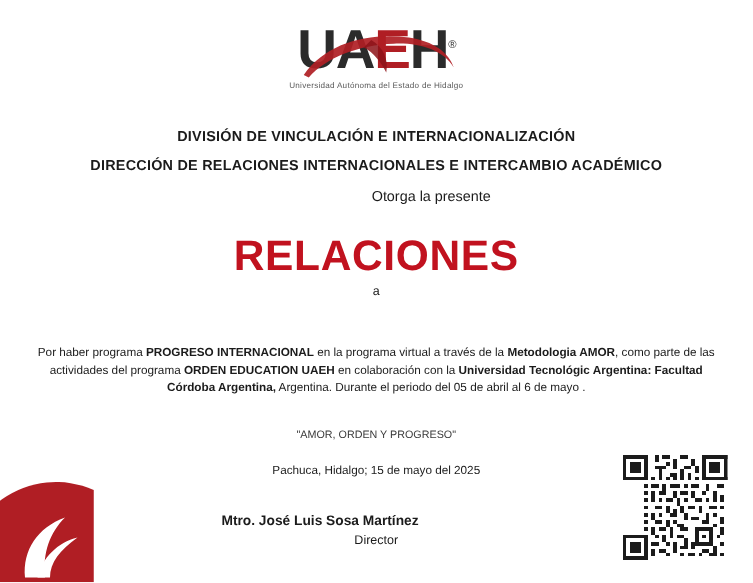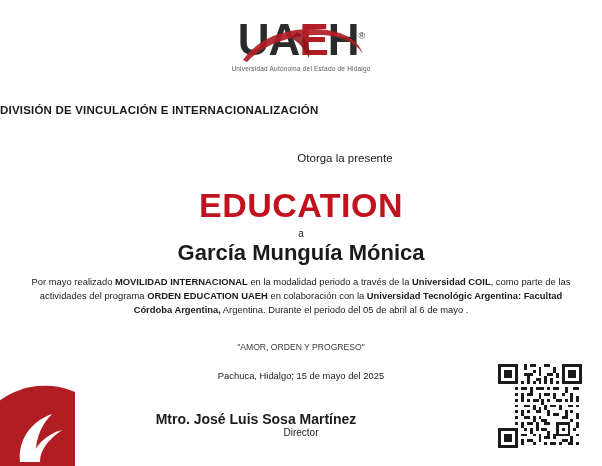--- a/index.html
+++ b/index.html
@@ -73,20 +73,21 @@
     width: 132px;
     height: 40px;
     pointer-events: none;
   }
 
   
   .hd1 {
     position: absolute;
     top: 104px;
     width: 602px;
+    text-align: center;
     font-size: 11.5px;
     font-weight: bold;
     letter-spacing: 0.2px;
     color: #1b1b1b;
   }
   .hd2 {
     position: absolute;
     top: 127px;
     width: 602px;
     text-align: center;
@@ -159,21 +160,21 @@
     width: 602px;
     text-align: center;
     font-size: 9.4px;
     color: #1b1b1b;
   }
   .signer-name {
     position: absolute;
     top: 411px;
     width: 512px;
     text-align: center;
-    font-size: 14px;
+    font-size: 11px;
     font-weight: bold;
     color: #1b1b1b;
   }
   .signer-role {
     position: absolute;
     top: 427px;
     width: 602px;
     text-align: center;
     font-size: 10px;
     color: #1b1b1b;
@@ -210,28 +211,28 @@
       <span class="logo-letters"><span class="u">U</span><span class="a">A</span><span class="e">E</span><span class="h">H</span><span class="logo-reg">®</span></span>
       <svg class="logo-swoosh" viewBox="0 0 132 40">
         <path d="M8 36 C 26 10, 60 2, 92 6 C 112 9, 124 18, 128 30 C 120 16, 100 10, 80 11 C 52 12, 26 22, 12 38 Z" fill="#b01e24" opacity="0.92"></path>
         <path d="M62 8 C 72 14, 76 24, 74 34 C 70 26, 64 18, 56 14 Z" fill="#8d1319" opacity="0.85"></path>
       </svg>
     </div>
     <div class="logo-tagline">Universidad Autónoma del Estado de Hidalgo</div>
   </div>
 
   <div class="hd1">DIVISIÓN DE VINCULACIÓN E INTERNACIONALIZACIÓN</div>
+  <div class="hd2">DIRECCIÓN DE RELACIONES INTERNACIONALES E INTERCAMBIO ACADÉMICO</div>
   <div class="otorga">Otorga la presente</div>
 
-  <div class="constancia">EDUCATION</div>
+  <div class="constancia">RELACIONES</div>
   <div class="a-word">a</div>
-  <div class="recipient">García Munguía Mónica</div>
 
   <div class="body-text">
-    <span>Por mayo realizado </span><b>MOVILIDAD INTERNACIONAL</b><span> en la modalidad periodo a través de la </span><b>Universidad COIL</b><span>, como parte</span>
+    <span>Por haber programa </span><b>PROGRESO INTERNACIONAL</b><span> en la programa virtual a través de la </span><b>Metodologia AMOR</b><span>, como parte</span>
     <span>de las actividades del programa </span><b>ORDEN EDUCATION UAEH</b><span> en colaboración con la </span><b>Universidad Tecnológic Argentina:</b>
     <b>Facultad Córdoba Argentina,</b><span> Argentina.</span>
     <span>Durante el periodo del 05 de abril al 6 de mayo .</span>
   </div>
 
   <div class="motto">"AMOR, ORDEN Y PROGRESO"</div>
   <div class="place-date">Pachuca, Hidalgo; 15 de mayo del 2025</div>
 
   <div class="signer-name">Mtro. José Luis Sosa Martínez</div>
   <div class="signer-role">Director</div>

